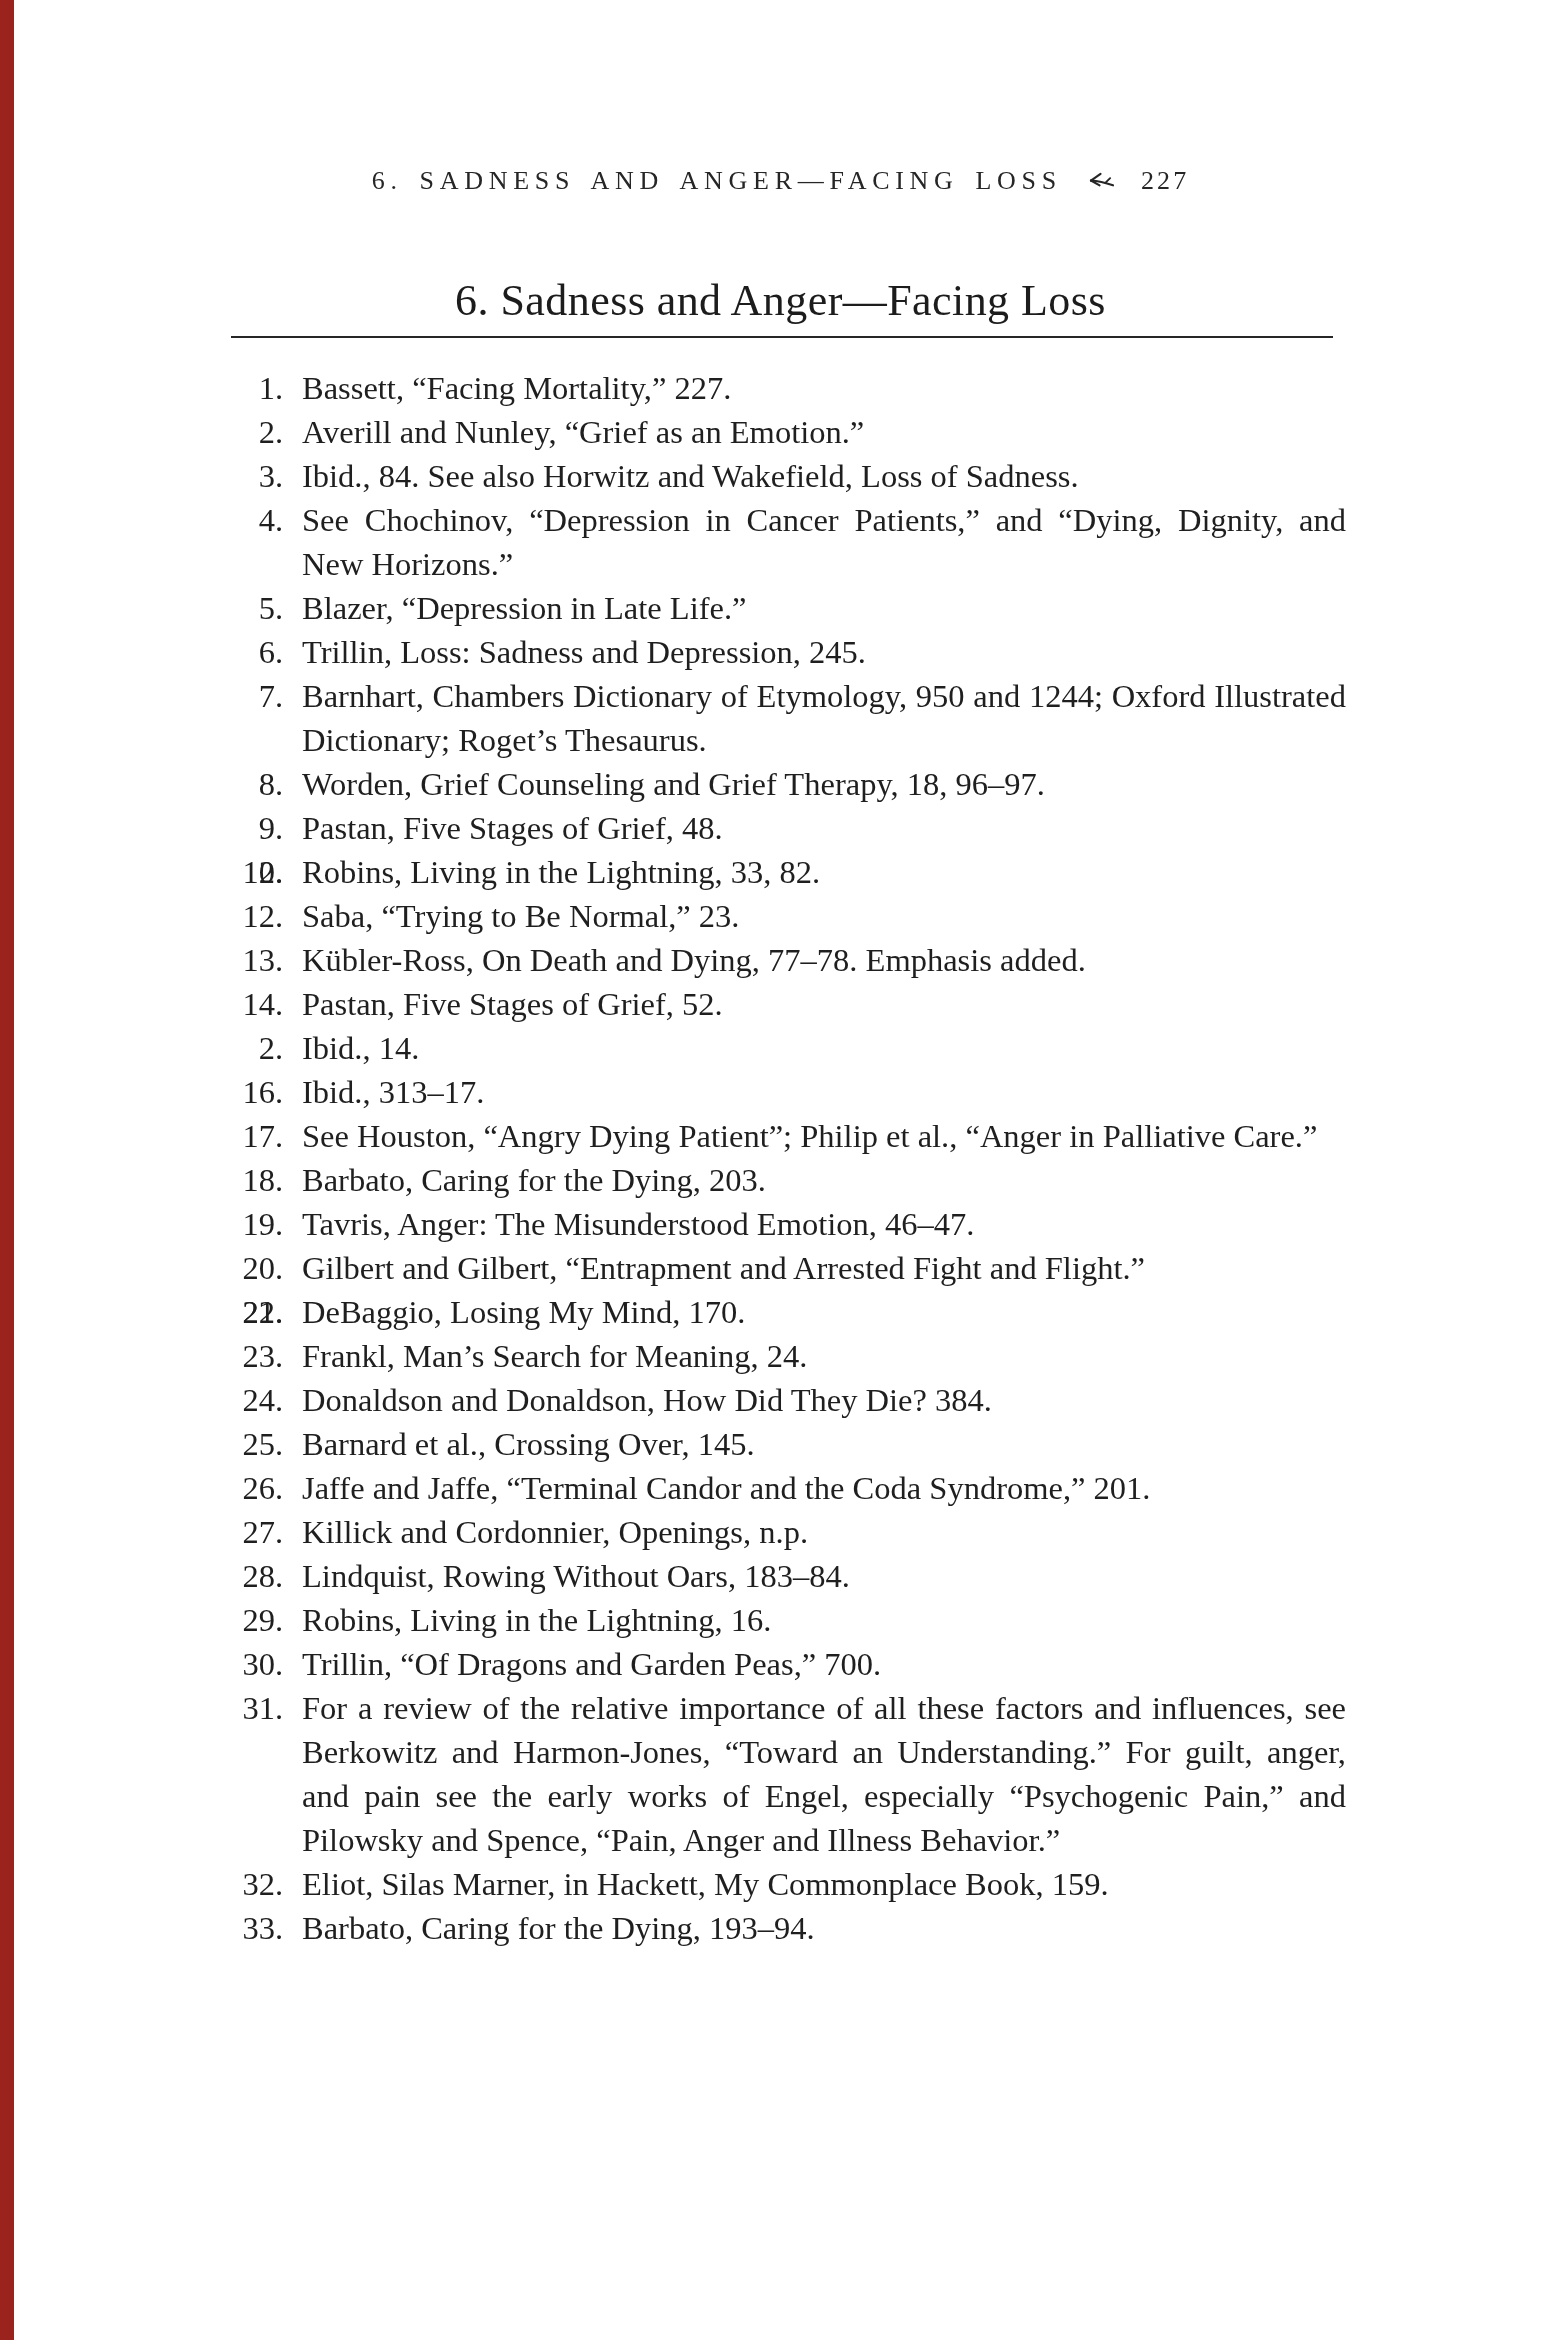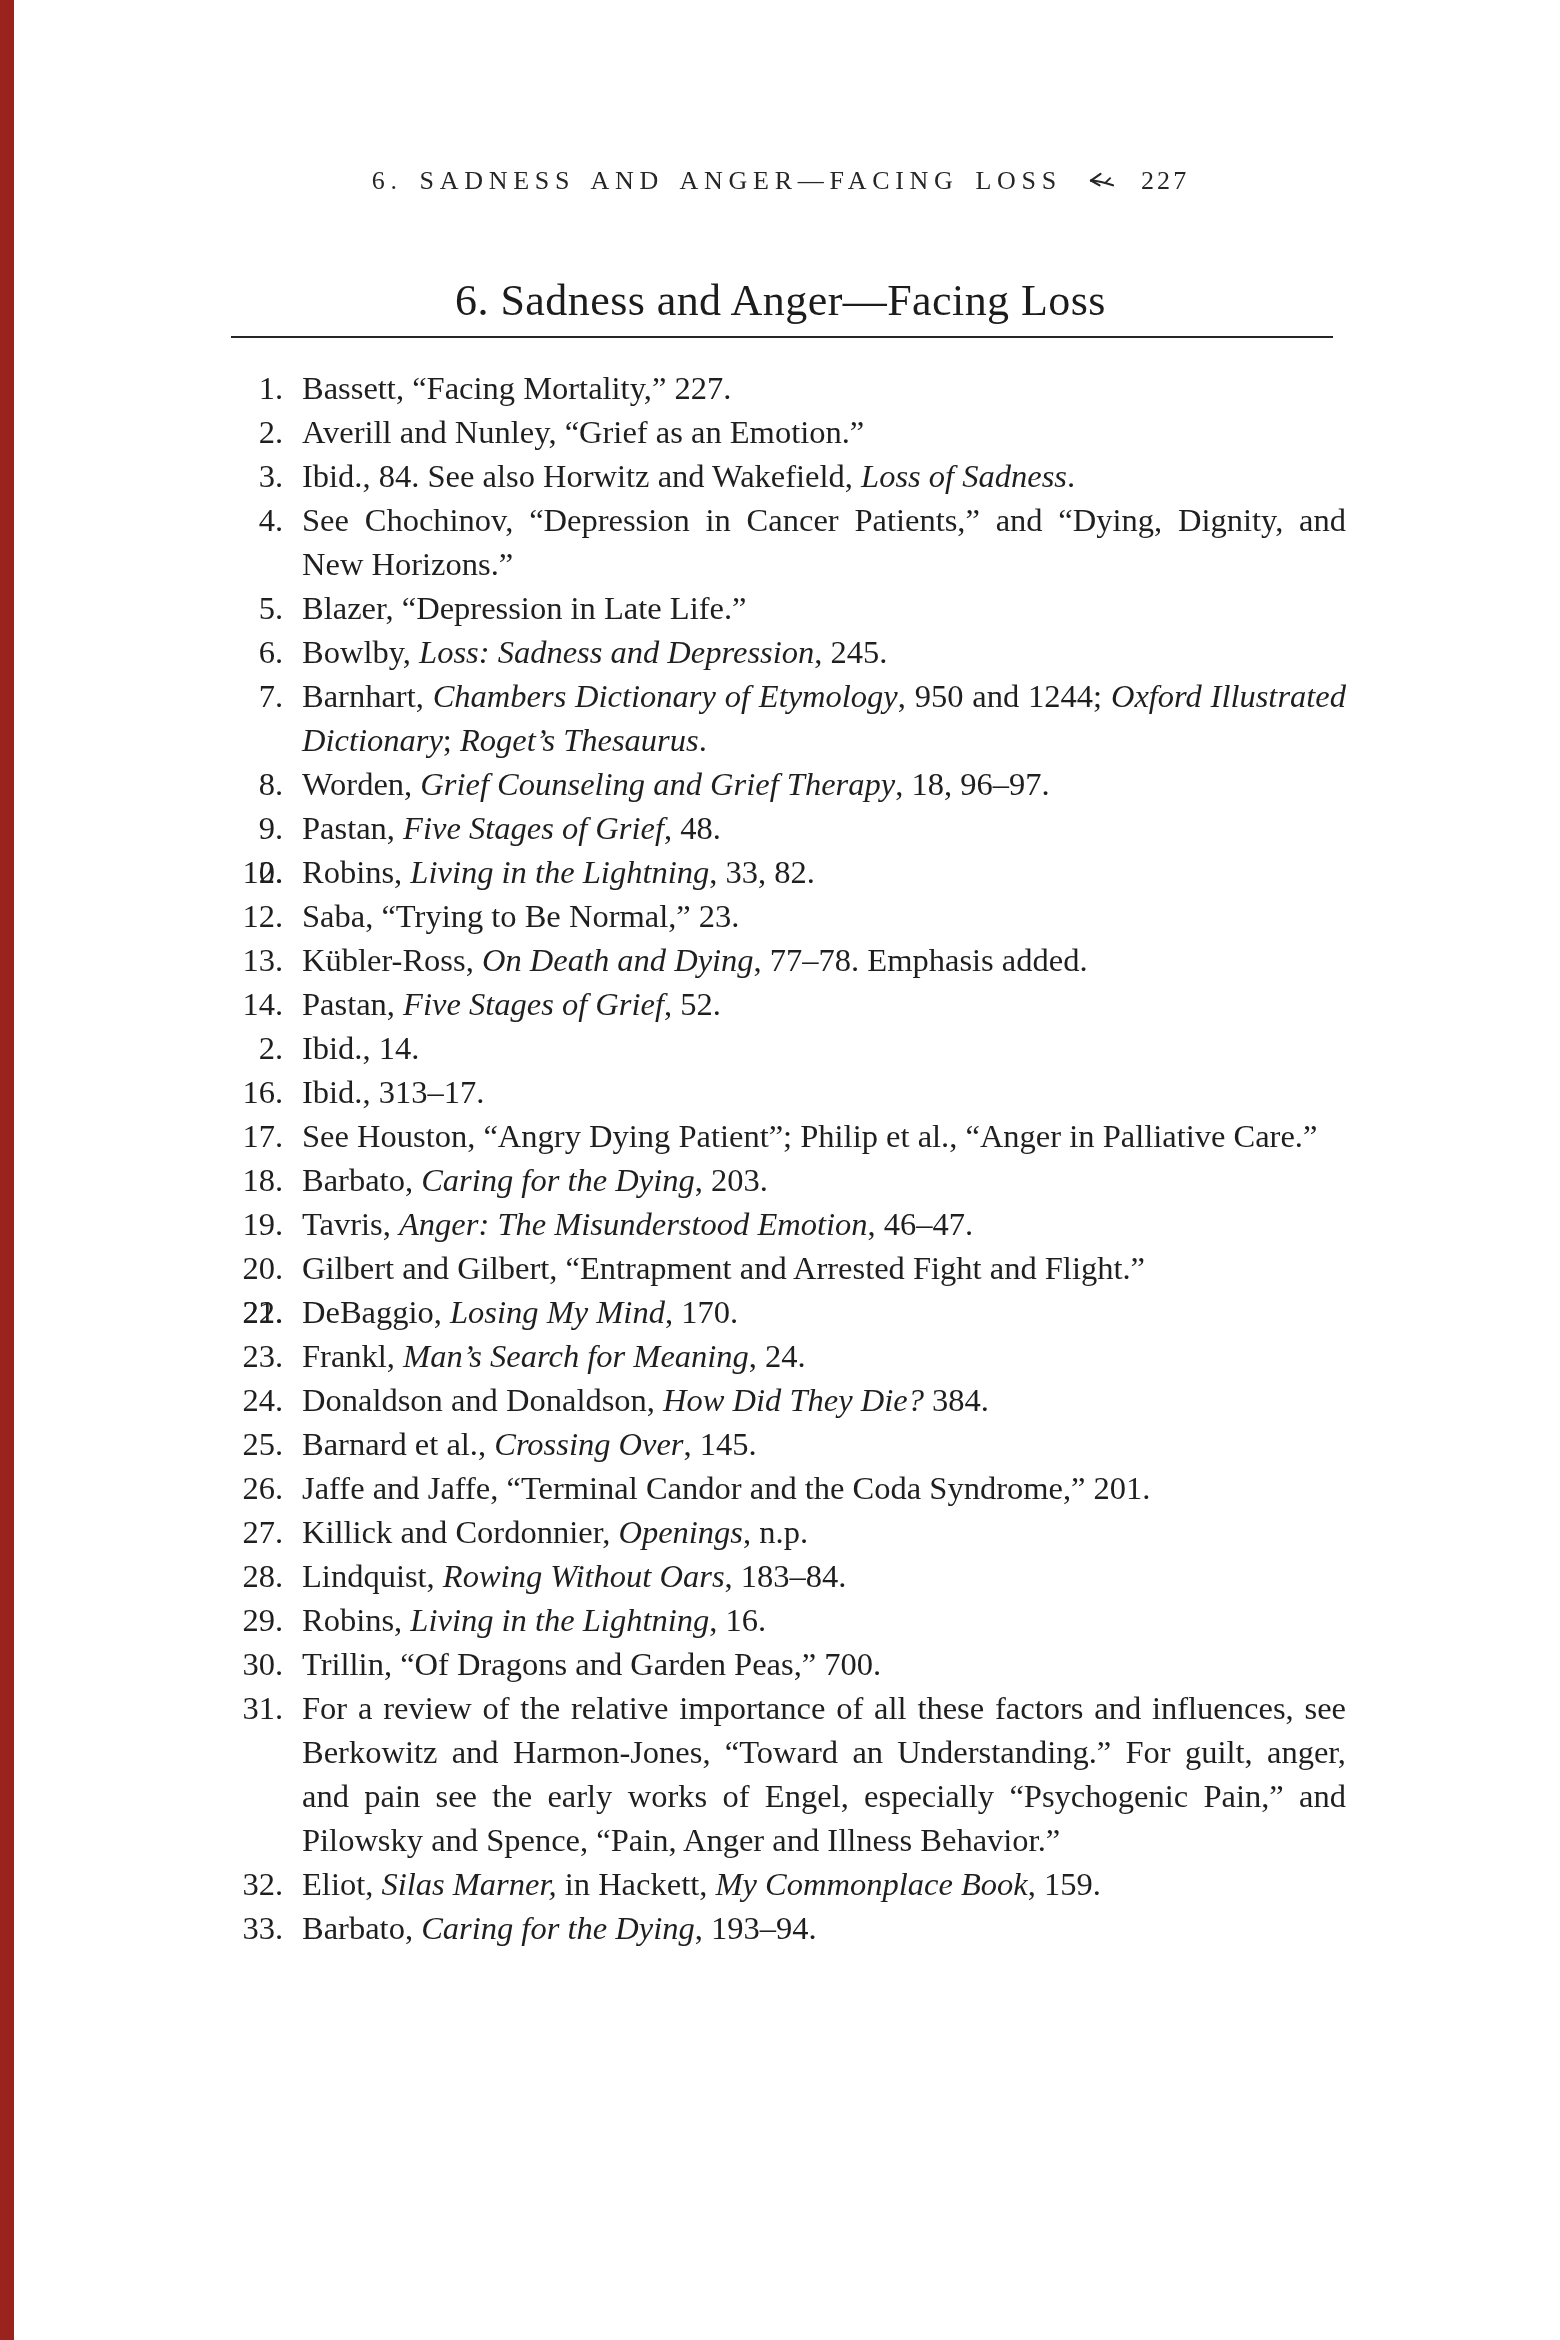--- a/index.html
+++ b/index.html
@@ -84,21 +84,20 @@
     text-align: justify;
   }
   .note-num {
     position: absolute;
     left: 210px;
     top: 0;
     width: 73px;
     text-align: right;
   }
   .it {
-    font-style: italic;
   }
 </style>
 </head>
 <body style="background: rgb(255, 255, 255); color: rgb(31, 31, 31);">
 
 <div class="edge-bar" style="background: rgb(155, 35, 30);"></div>
 
 <div class="running-header">
   <span class="running-title">6. SADNESS AND ANGER—FACING LOSS</span>
   <span class="ornament">
@@ -115,21 +114,21 @@
 <h1 class="section-title">6. Sadness and Anger—Facing Loss</h1>
 
 <div class="rule"></div>
 
 <ol class="notes">
     <li class="note"><span class="note-num">1.</span><span><span>Bassett, “Facing Mortality,” 227.</span></span></li>
     <li class="note"><span class="note-num">2.</span><span><span>Averill and Nunley, “Grief as an Emotion.”</span></span></li>
     <li class="note"><span class="note-num">3.</span><span><span>Ibid., 84. See also Horwitz and Wakefield, </span><span class="it">Loss of Sadness</span><span>.</span></span></li>
     <li class="note"><span class="note-num">4.</span><span><span>See Chochinov, “Depression in Cancer Patients,” and “Dying, Dignity, and New Horizons.”</span></span></li>
     <li class="note"><span class="note-num">5.</span><span><span>Blazer, “Depression in Late Life.”</span></span></li>
-    <li class="note"><span class="note-num">6.</span><span><span>Bowlby, </span><span class="it">Loss: Sadness and Depression</span><span>, 245.</span></span></li>
+    <li class="note"><span class="note-num">6.</span><span><span>Trillin, </span><span class="it">Loss: Sadness and Depression</span><span>, 245.</span></span></li>
     <li class="note"><span class="note-num">7.</span><span><span>Barnhart, </span><span class="it">Chambers Dictionary of Etymology</span><span>, 950 and 1244; </span><span class="it">Oxford Illustrated Dictionary</span><span>; </span><span class="it">Roget’s Thesaurus</span><span>.</span></span></li>
     <li class="note"><span class="note-num">8.</span><span><span>Worden, </span><span class="it">Grief Counseling and Grief Therapy</span><span>, 18, 96–97.</span></span></li>
     <li class="note"><span class="note-num">9.</span><span><span>Pastan, </span><span class="it">Five Stages of Grief</span><span>, 48.</span></span></li>
     <li class="note"><span class="note-num">10.</span></li>
     <li class="note"><span class="note-num">2.</span><span><span>Robins, </span><span class="it">Living in the Lightning</span><span>, 33, 82.</span></span></li>
     <li class="note"><span class="note-num">12.</span><span><span>Saba, “Trying to Be Normal,” 23.</span></span></li>
     <li class="note"><span class="note-num">13.</span><span><span>Kübler-Ross, </span><span class="it">On Death and Dying</span><span>, 77–78. Emphasis added.</span></span></li>
     <li class="note"><span class="note-num">14.</span><span><span>Pastan, </span><span class="it">Five Stages of Grief</span><span>, 52.</span></span></li>
     <li class="note"><span class="note-num">2.</span><span><span>Ibid., 14.</span></span></li>
     <li class="note"><span class="note-num">16.</span><span><span>Ibid., 313–17.</span></span></li>

